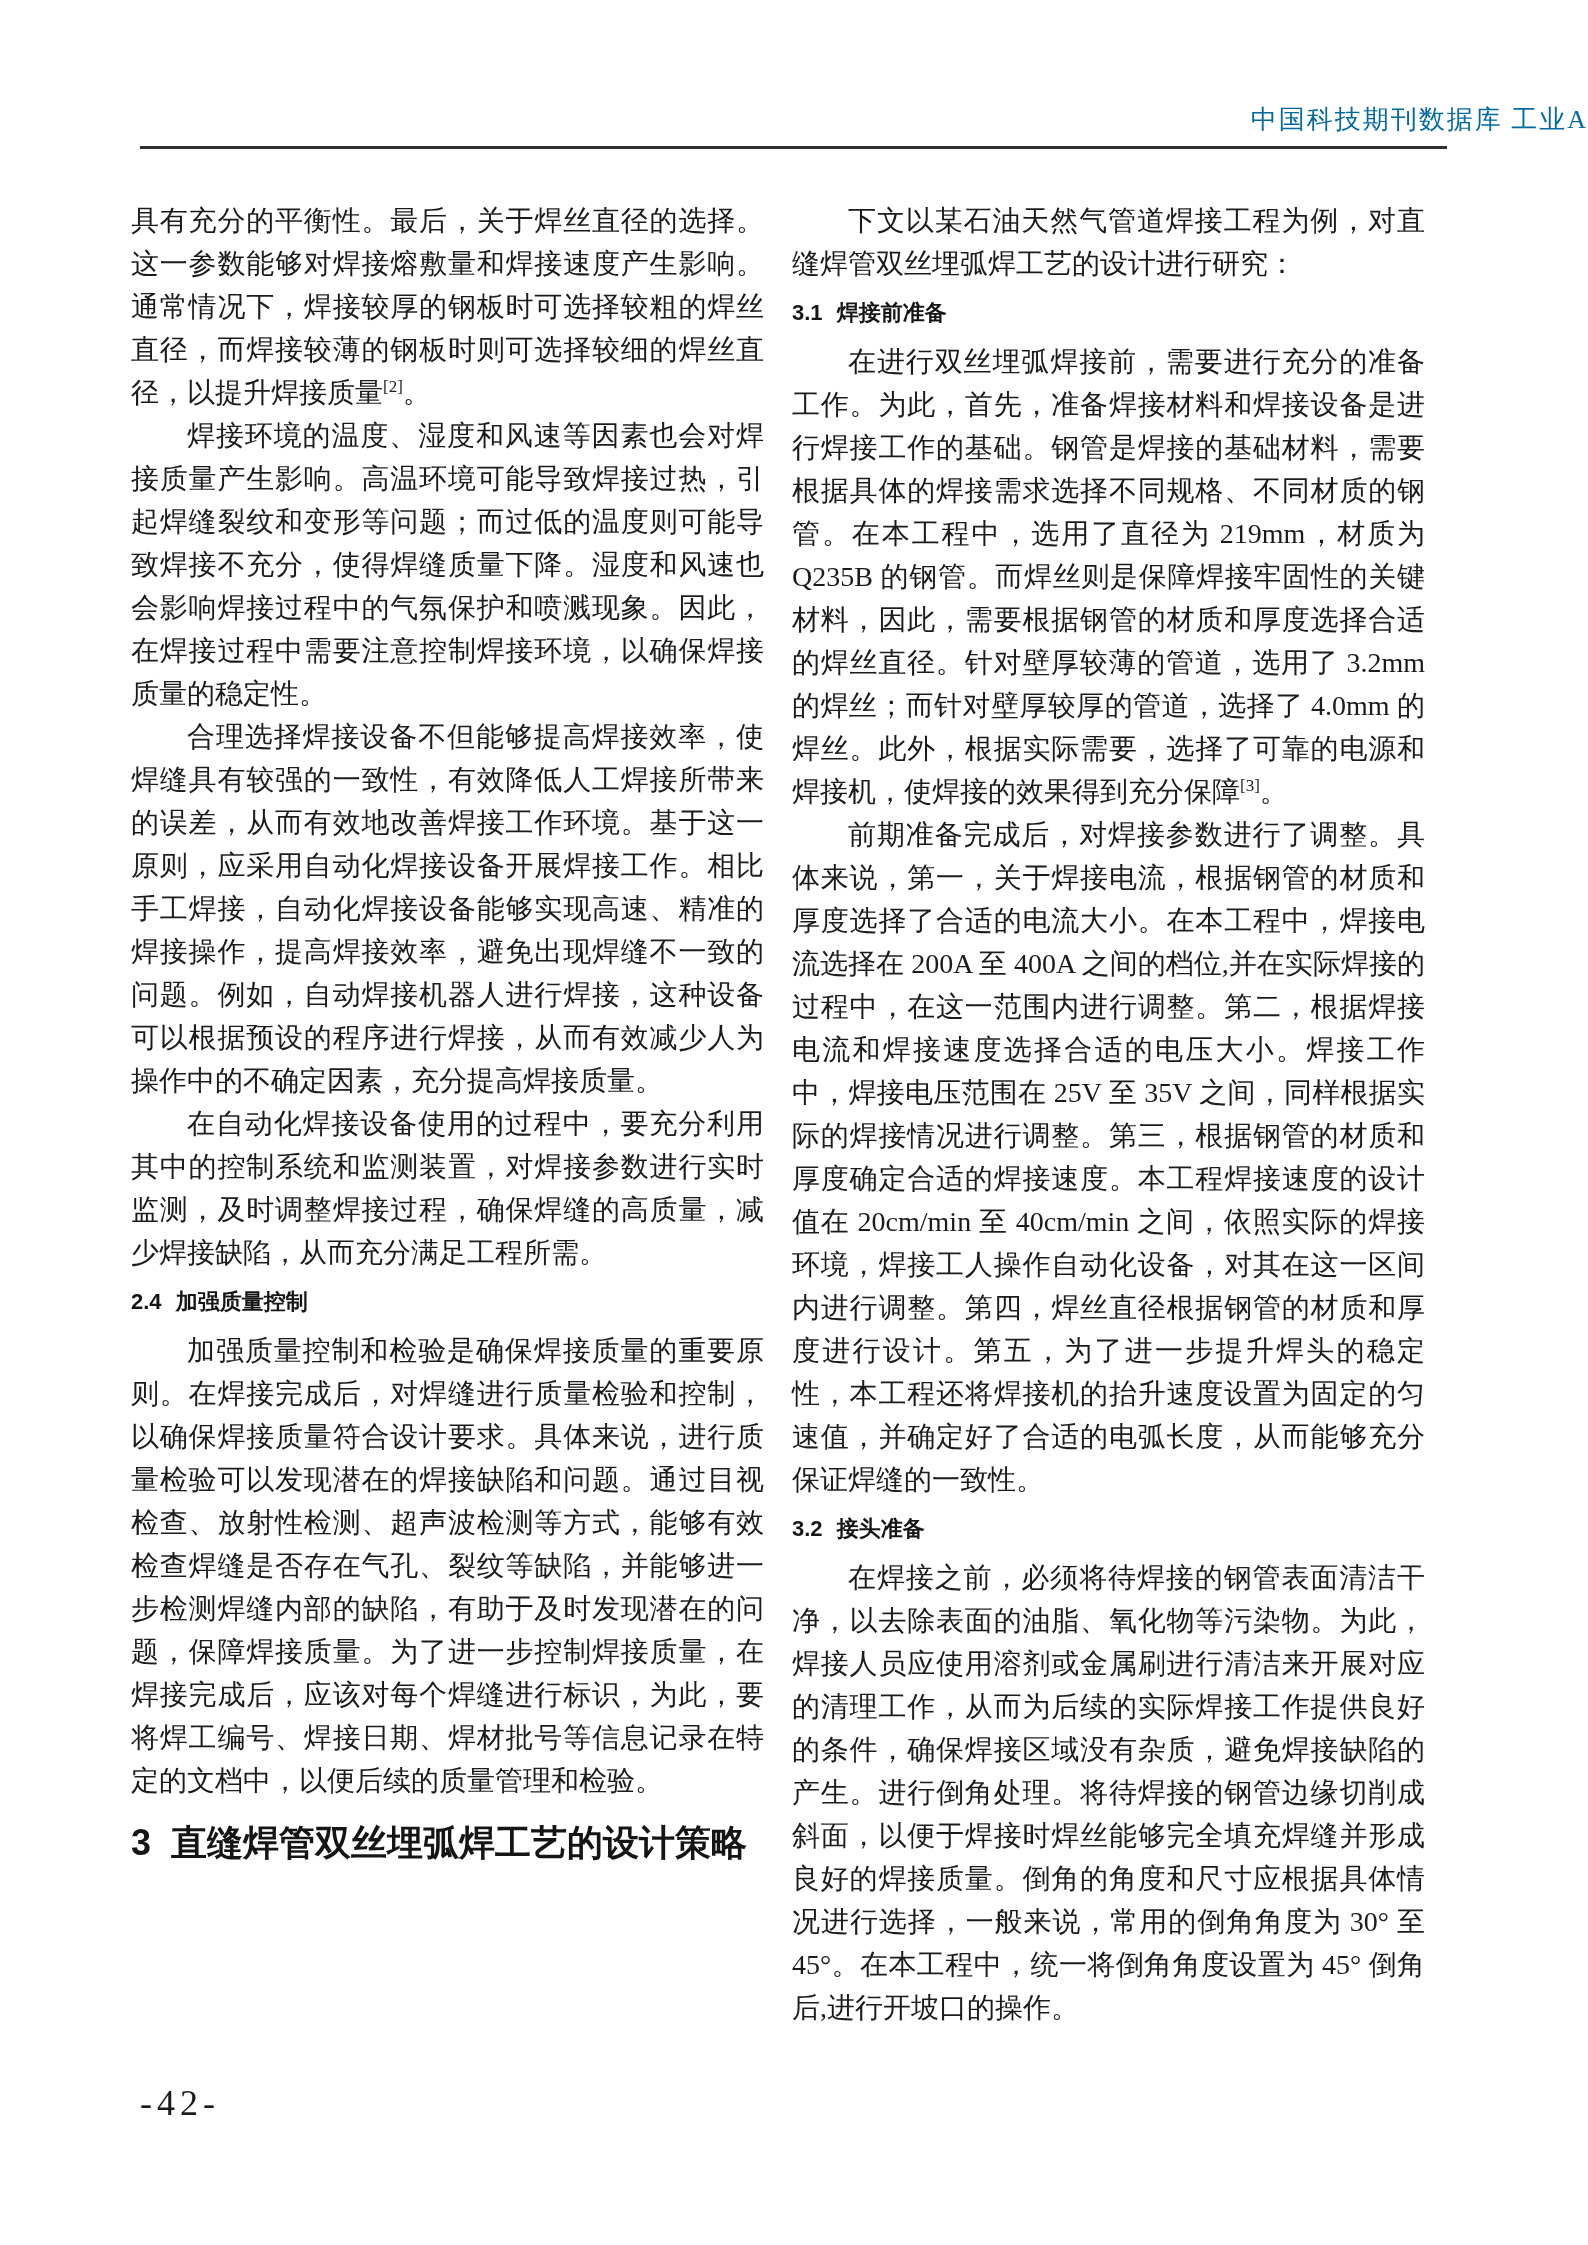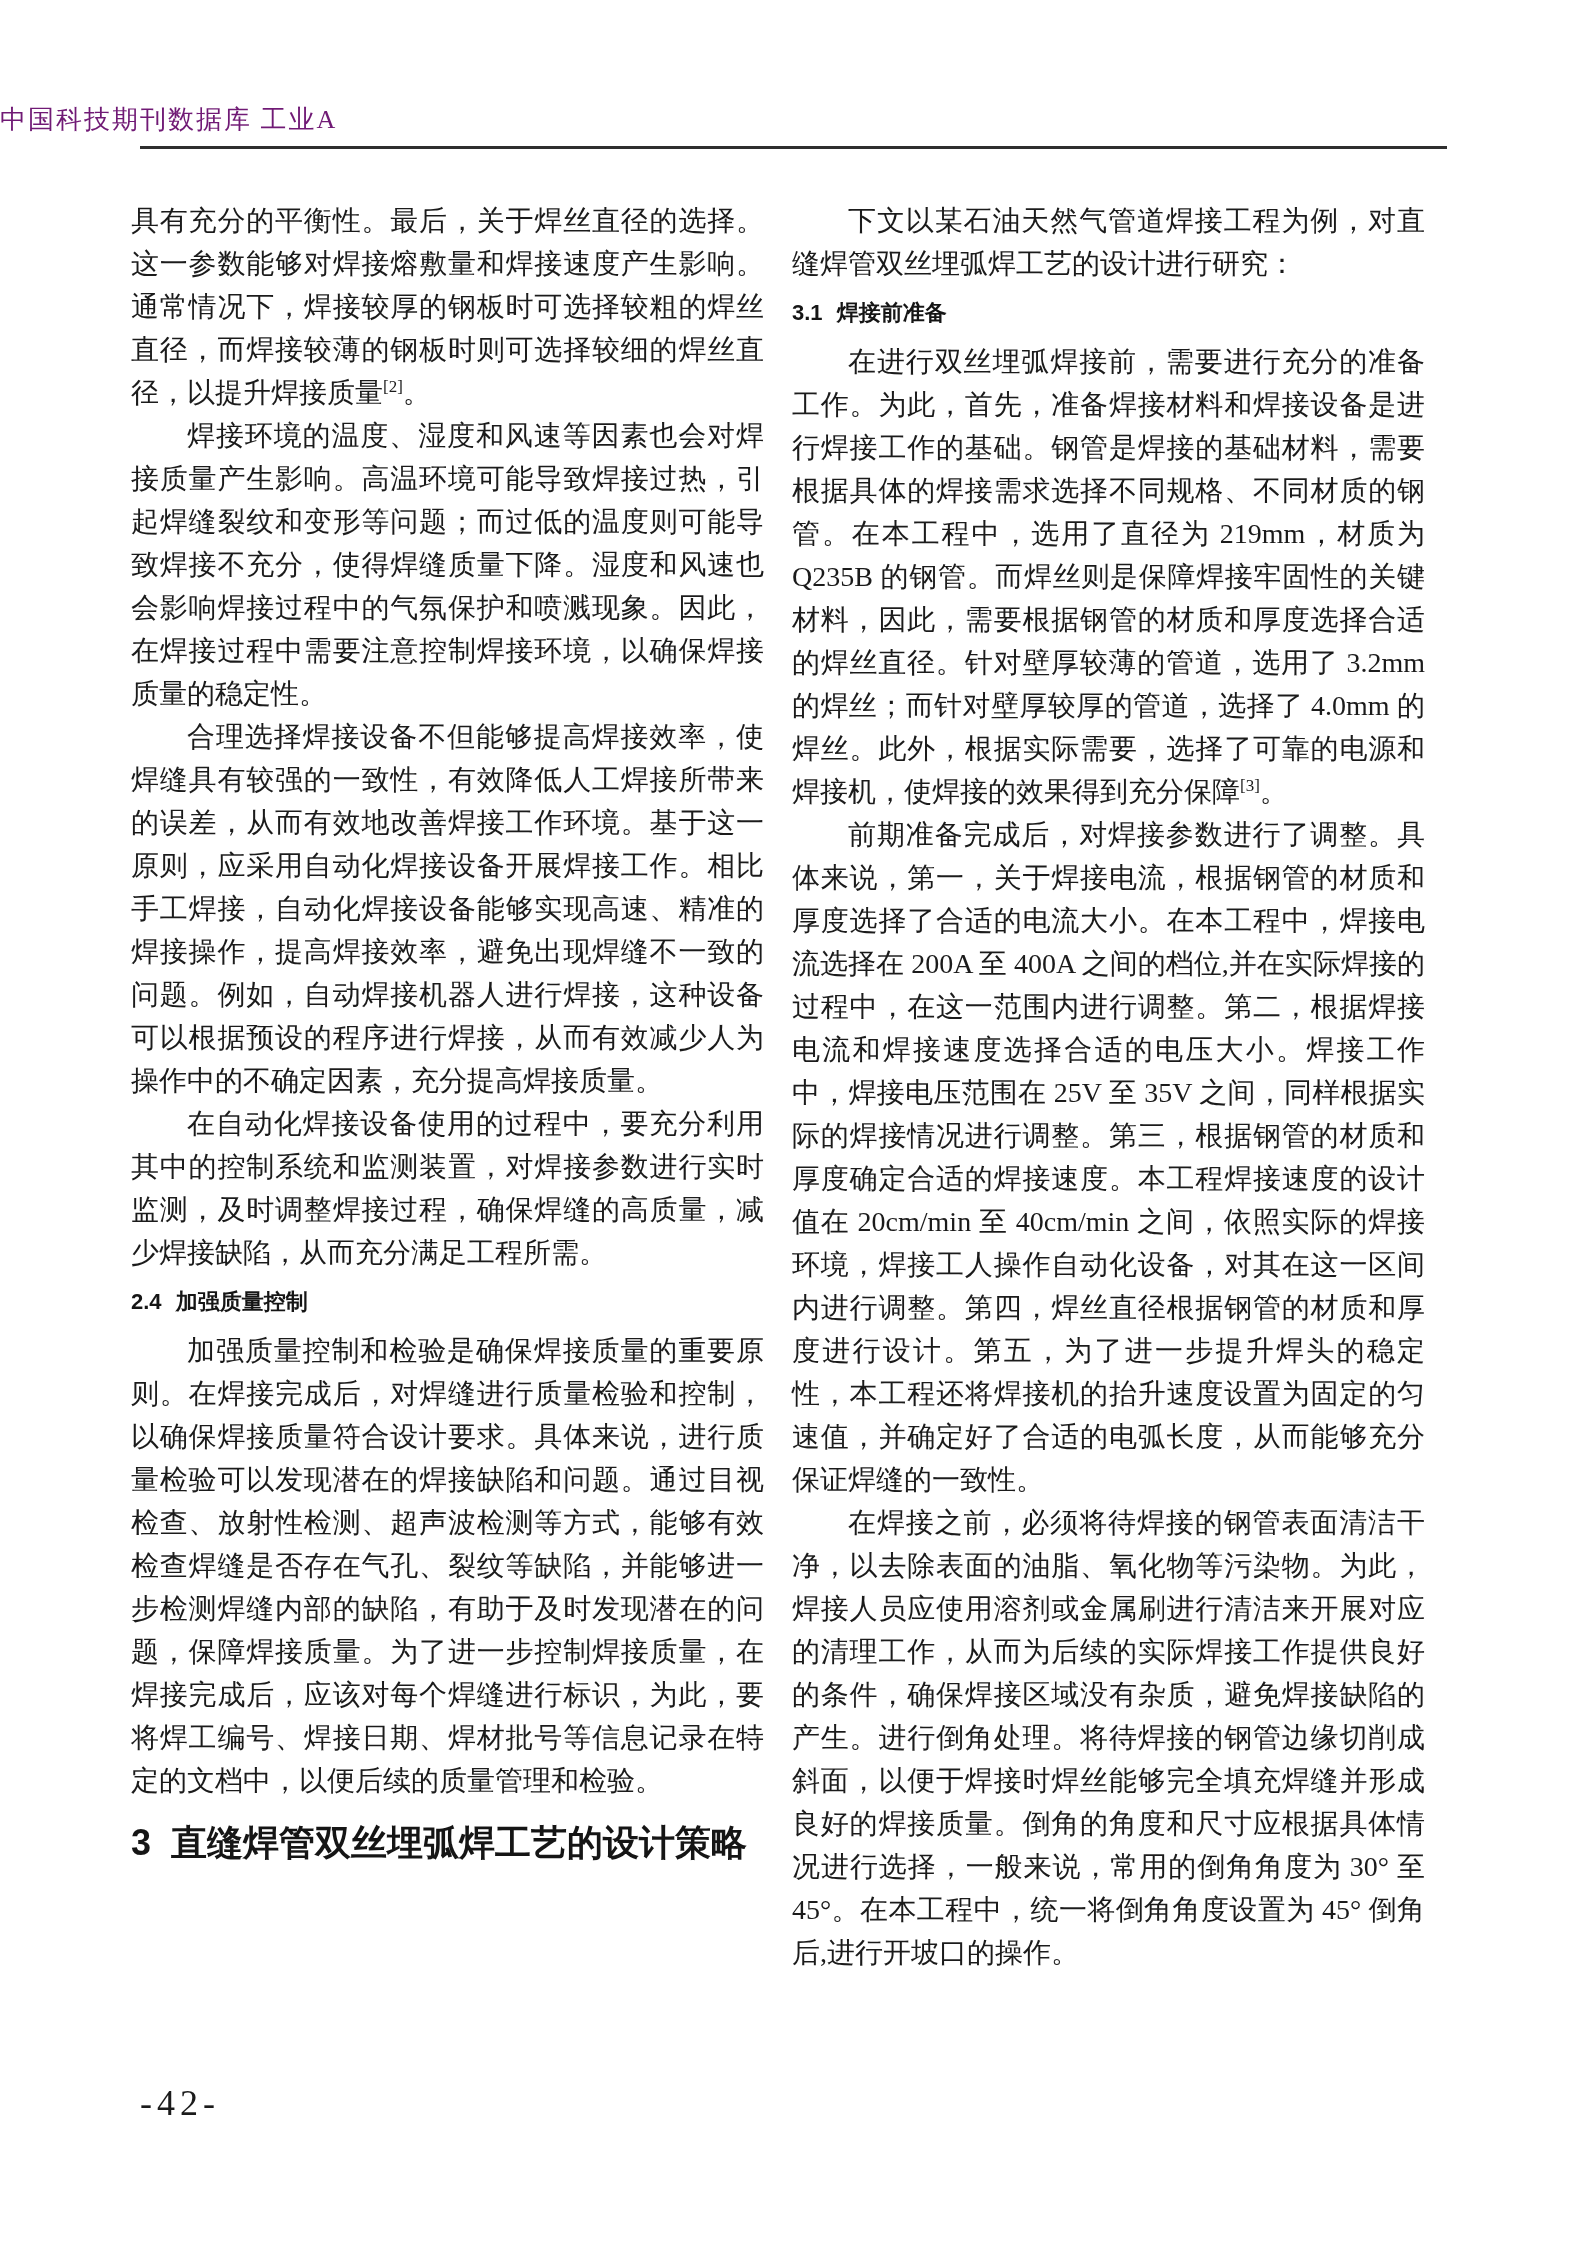--- a/index.html
+++ b/index.html
@@ -8,24 +8,24 @@
     width:1588px;
     height:2245px;
     background:#ffffff;
     font-family:"Liberation Serif","DejaVu Serif",serif;
     color:#1b1b1b;
     overflow:hidden;
   }
   .header-title {
     position:absolute;
     top:102px; left:0; width:100%;
-    text-align:left;
+    text-align:right;
     font-size:26px;
     letter-spacing:2px;
-    color:#701a75;
+    color:#0369a1;
     white-space:pre;
   }
   .header-rule {
     position:absolute;
     top:146px; left:140px;
     width:1307px; height:3px;
     background:#2f2f2f;
   }
   .content {
     position:absolute;
@@ -92,20 +92,21 @@
       <h2 class="h-sub">2.4 加强质量控制</h2>
       <p class="body indent">加强质量控制和检验是确保焊接质量的重要原则。在焊接完成后，对焊缝进行质量检验和控制，以确保焊接质量符合设计要求。具体来说，进行质量检验可以发现潜在的焊接缺陷和问题。通过目视检查、放射性检测、超声波检测等方式，能够有效检查焊缝是否存在气孔、裂纹等缺陷，并能够进一步检测焊缝内部的缺陷，有助于及时发现潜在的问题，保障焊接质量。为了进一步控制焊接质量，在焊接完成后，应该对每个焊缝进行标识，为此，要将焊工编号、焊接日期、焊材批号等信息记录在特定的文档中，以便后续的质量管理和检验。</p>
       <h1 class="h-top">3 直缝焊管双丝埋弧焊工艺的设计策略</h1>
     </div>
 
     <div class="col">
       <p class="body indent">下文以某石油天然气管道焊接工程为例，对直缝焊管双丝埋弧焊工艺的设计进行研究：</p>
       <h2 class="h-sub">3.1 焊接前准备</h2>
       <p class="body indent"><span>在进行双丝埋弧焊接前，需要进行充分的准备工作。为此，首先，准备焊接材料和焊接设备是进行焊接工作的基础。钢管是焊接的基础材料，需要根据具体的焊接需求选择不同规格、不同材质的钢管。在本工程中，选用了直径为 219mm，材质为 Q235B 的钢管。而焊丝则是保障焊接牢固性的关键材料，因此，需要根据钢管的材质和厚度选择合适的焊丝直径。针对壁厚较薄的管道，选用了 3.2mm 的焊丝；而针对壁厚较厚的管道，选择了 4.0mm 的焊丝。此外，根据实际需要，选择了可靠的电源和焊接机，使焊接的效果得到充分保障</span><sup class="cite">[3]</sup><span>。</span></p>
       <p class="body indent">前期准备完成后，对焊接参数进行了调整。具体来说，第一，关于焊接电流，根据钢管的材质和厚度选择了合适的电流大小。在本工程中，焊接电流选择在 200A 至 400A 之间的档位,并在实际焊接的过程中，在这一范围内进行调整。第二，根据焊接电流和焊接速度选择合适的电压大小。焊接工作中，焊接电压范围在 25V 至 35V 之间，同样根据实际的焊接情况进行调整。第三，根据钢管的材质和厚度确定合适的焊接速度。本工程焊接速度的设计值在 20cm/min 至 40cm/min 之间，依照实际的焊接环境，焊接工人操作自动化设备，对其在这一区间内进行调整。第四，焊丝直径根据钢管的材质和厚度进行设计。第五，为了进一步提升焊头的稳定性，本工程还将焊接机的抬升速度设置为固定的匀速值，并确定好了合适的电弧长度，从而能够充分保证焊缝的一致性。</p>
+      <h2 class="h-sub">3.2 接头准备</h2>
       <p class="body indent">在焊接之前，必须将待焊接的钢管表面清洁干净，以去除表面的油脂、氧化物等污染物。为此，焊接人员应使用溶剂或金属刷进行清洁来开展对应的清理工作，从而为后续的实际焊接工作提供良好的条件，确保焊接区域没有杂质，避免焊接缺陷的产生。进行倒角处理。将待焊接的钢管边缘切削成斜面，以便于焊接时焊丝能够完全填充焊缝并形成良好的焊接质量。倒角的角度和尺寸应根据具体情况进行选择，一般来说，常用的倒角角度为 30° 至 45°。在本工程中，统一将倒角角度设置为 45° 倒角后,进行开坡口的操作。</p>
     </div>
 
   </div>
 
   <div class="footer-page-number">-42-</div>
 
 </div>
 
 </body></html>

